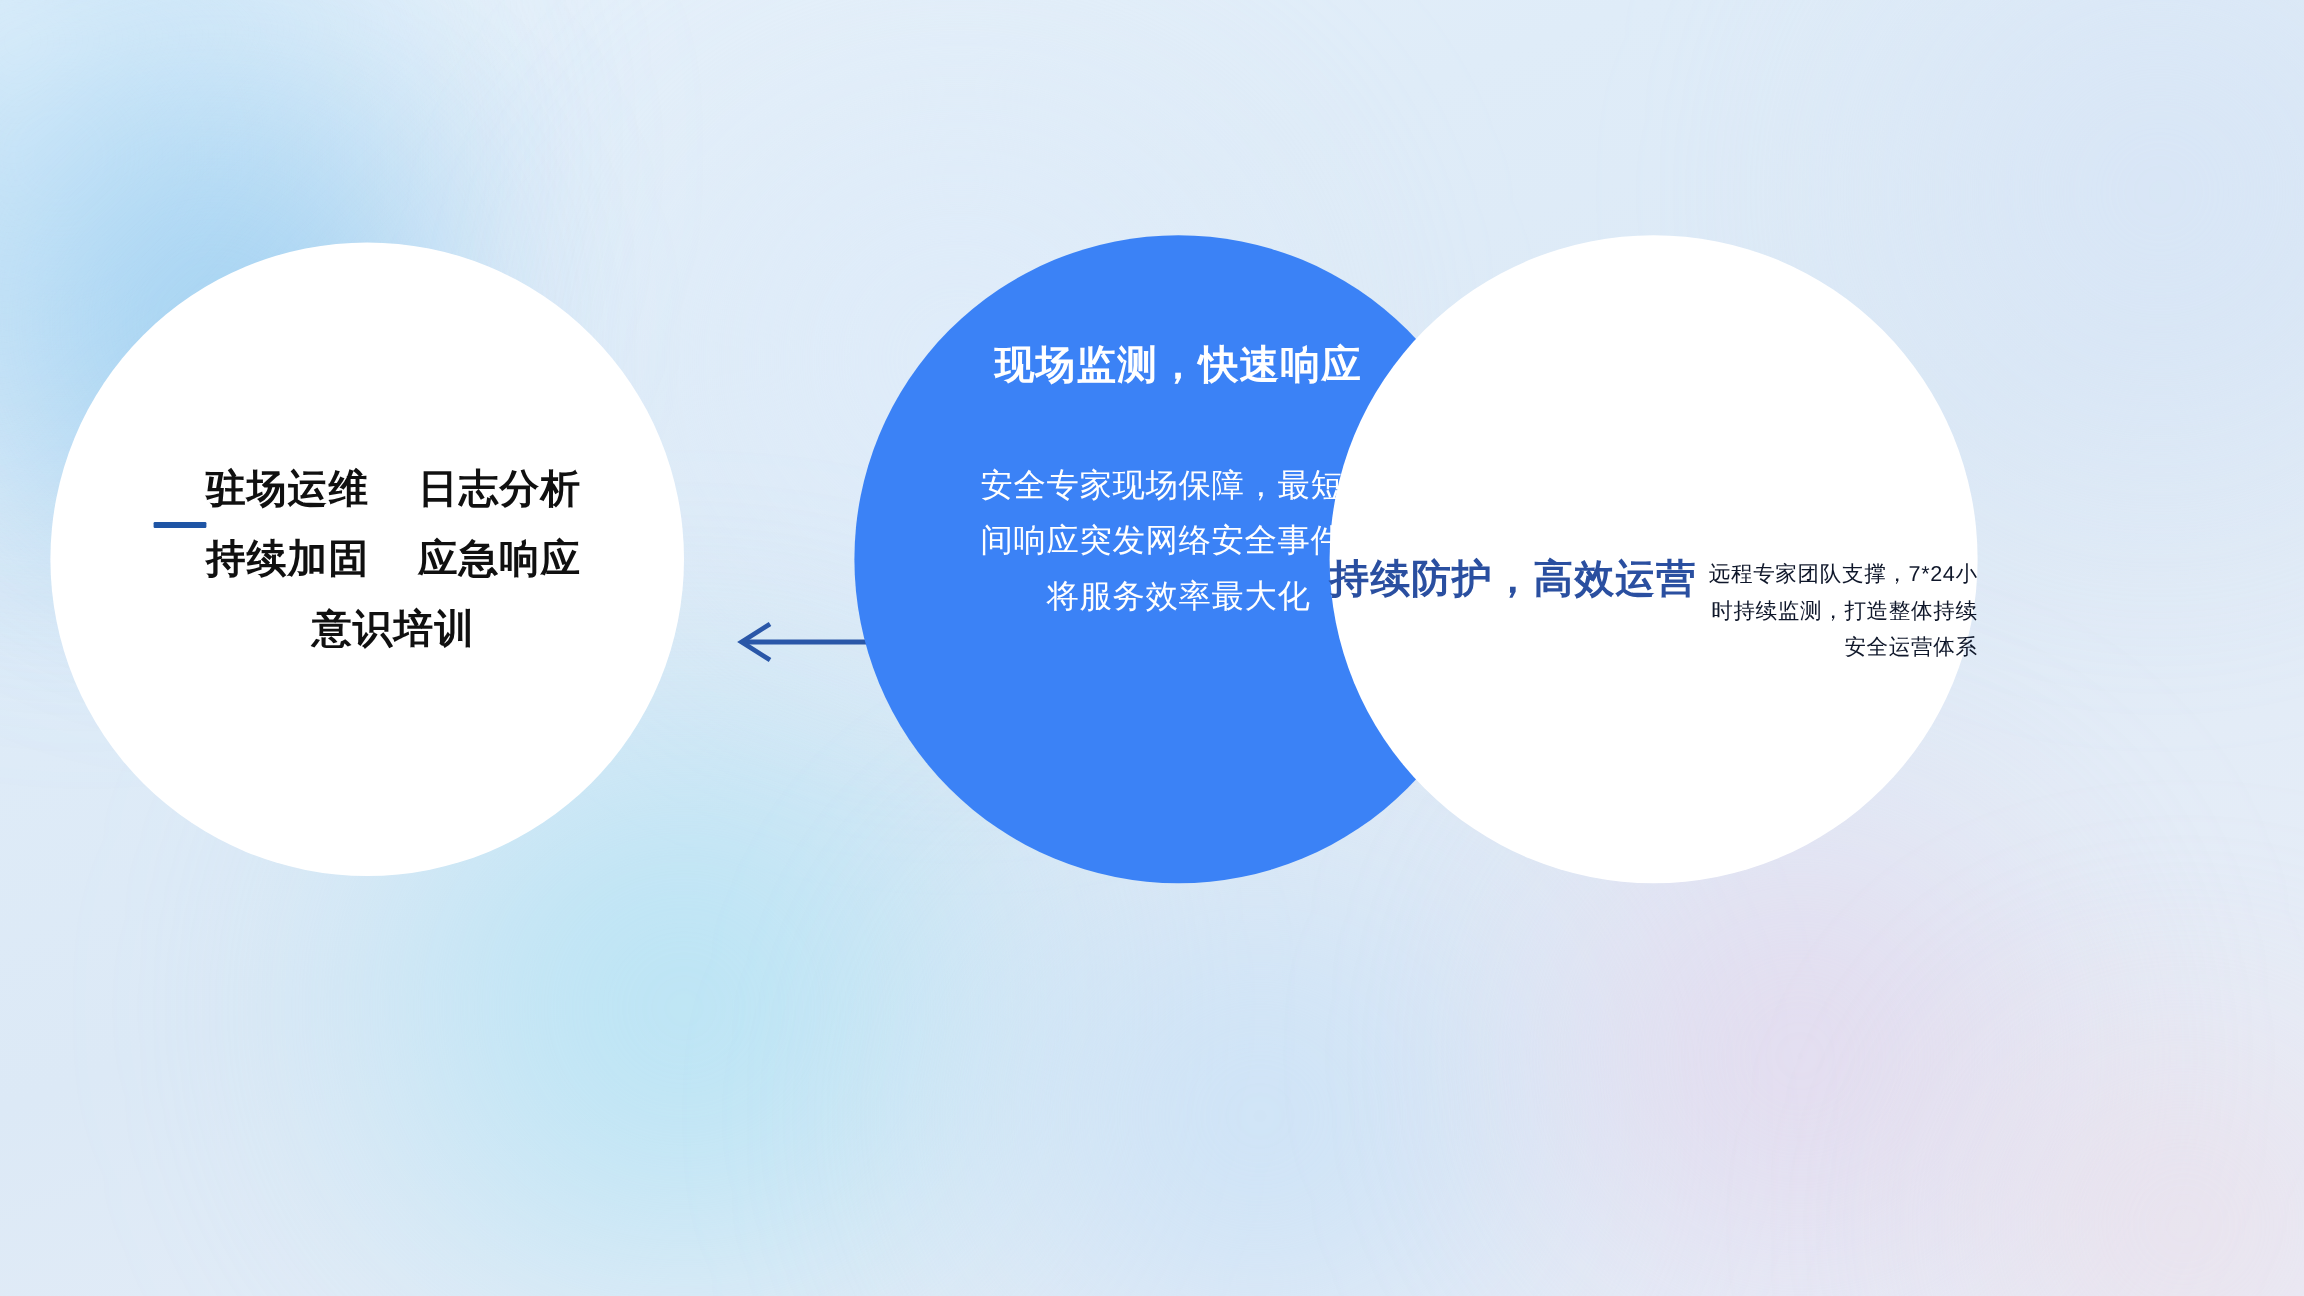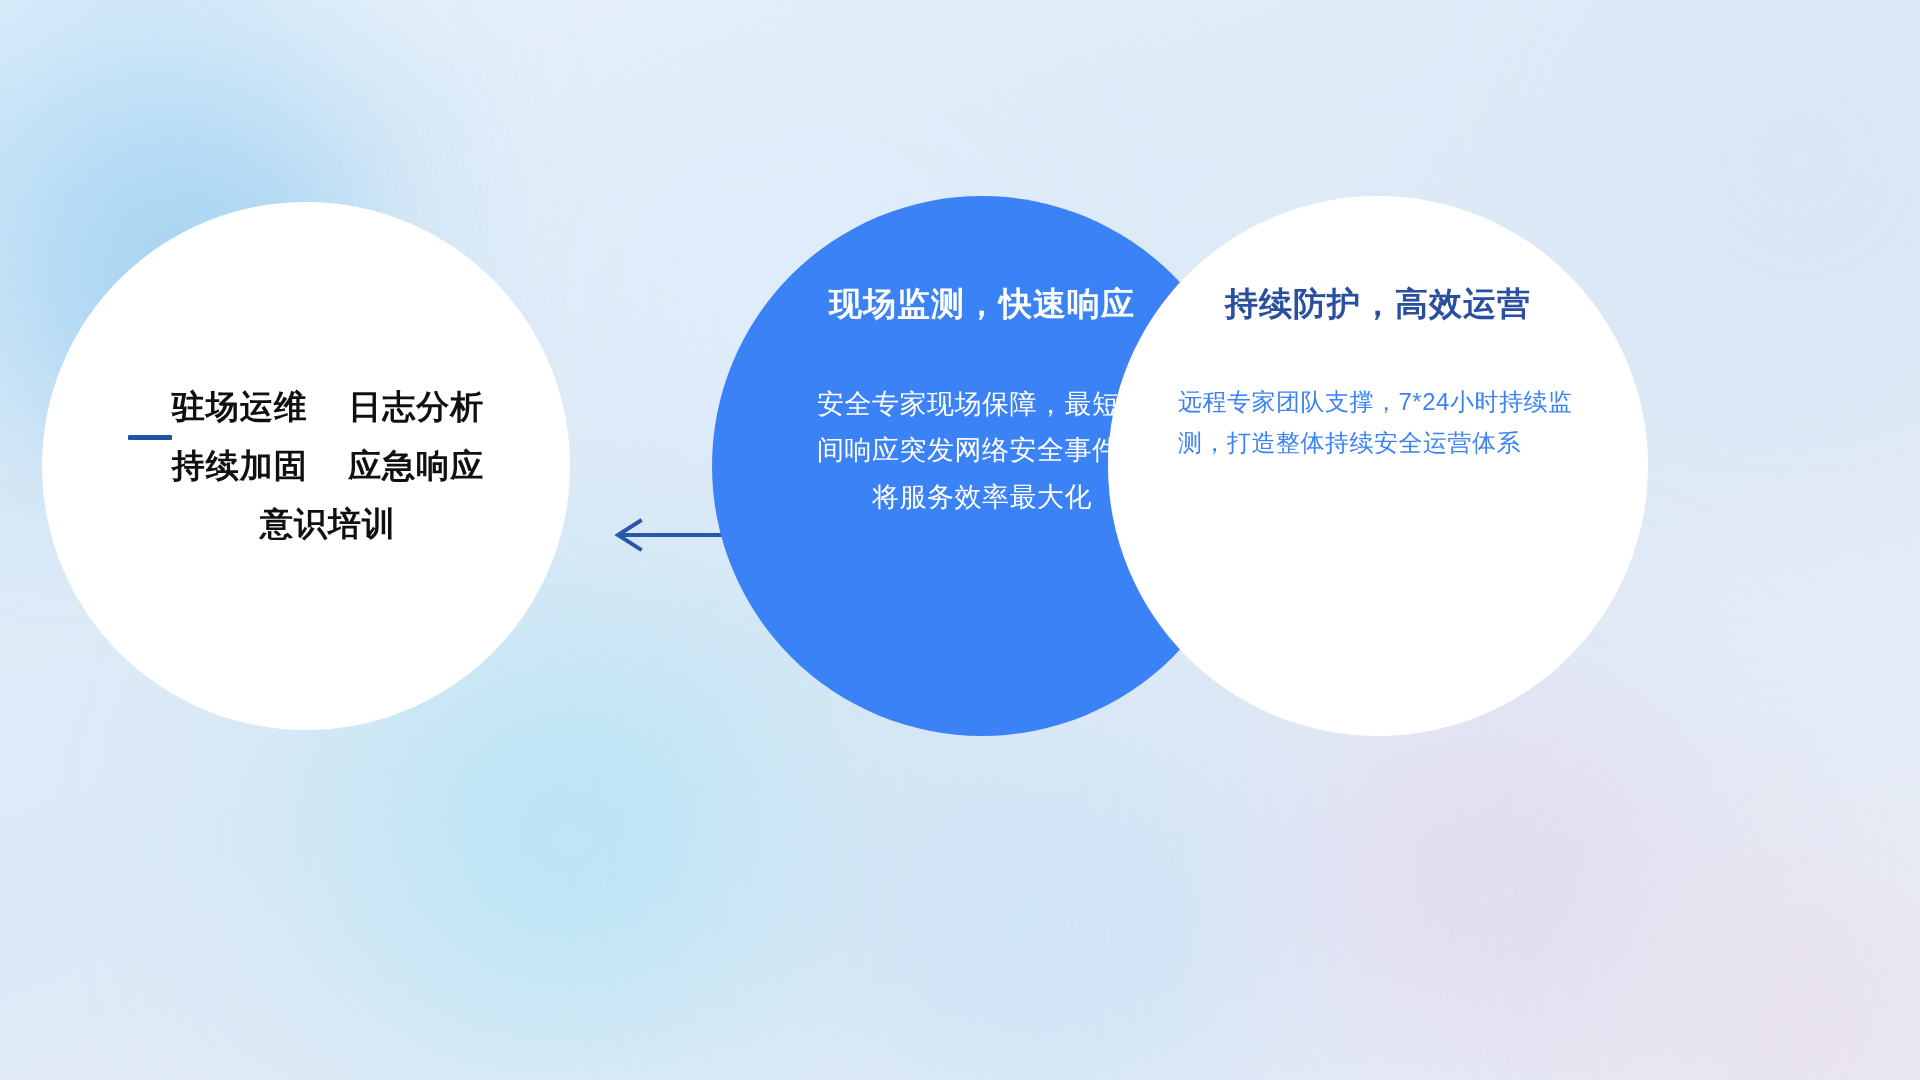--- a/index.html
+++ b/index.html
@@ -73,31 +73,31 @@
   }
   #circle-mid .c-body {
     font-size:27px; color:#ffffff; line-height:1.72;
     text-align:center; width:330px; letter-spacing:.5px;
   }
 
   #circle-right {
     left:1108px; top:196px; width:540px; height:540px;
     background:#ffffff;
     z-index:3;
-    display:flex; flex-direction:column;
+    display:flex; flex-direction:row;
     align-items:center; justify-content:flex-start;
     padding-top:86px;
   }
   #circle-right .c-title {
     font-size:33px; font-weight:bold; color:#2a4fa0;
     letter-spacing:1px; white-space:nowrap; margin-bottom:54px;
   }
   #circle-right .c-body {
-    font-size:24px; color:#3b82f6; line-height:1.72;
-    text-align:left; width:400px; letter-spacing:.5px;
+    font-size:18px; color:#0f172a; line-height:1.72;
+    text-align:right; width:400px; letter-spacing:.5px;
   }
 
   
   #connector { position:absolute; left:600px; top:515px; z-index:1; }
 </style>
 </head>
 <body>
 
 <div id="bg">
   <div class="bg-base"></div>

